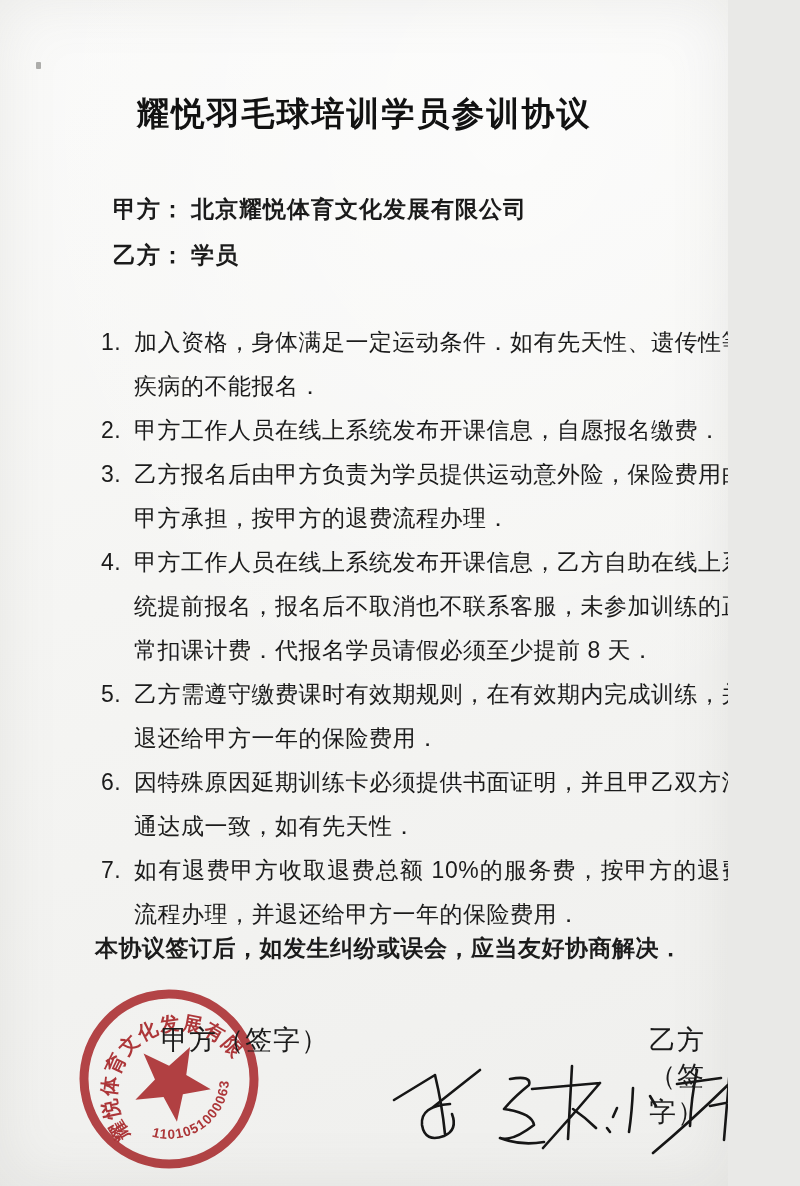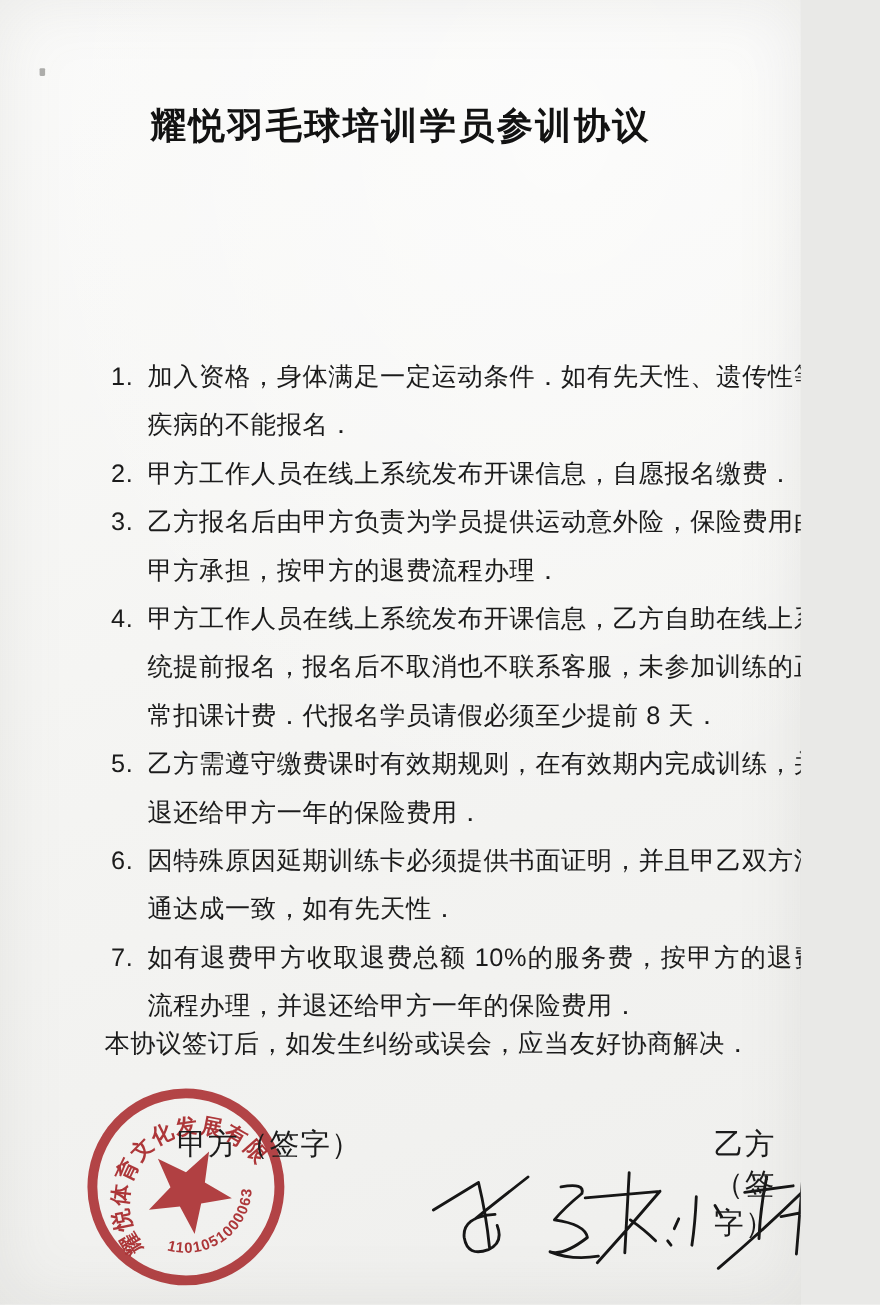--- a/index.html
+++ b/index.html
@@ -39,21 +39,21 @@
   .clauses {
     position: absolute; top: 320px; left: 101px; width: 644px;
     font-size: 23px; font-weight: 500; line-height: 44px;
     letter-spacing: 0.5px;
   }
   .clause { display: flex; align-items: flex-start; }
   .clause-num { flex: 0 0 33px; }
   .clause-text { flex: 1 1 auto; text-align: justify; }
   .closing {
     position: absolute; top: 933px; left: 95px; width: 660px;
-    font-size: 23px; font-weight: 400; letter-spacing: 0.5px;
+    font-size: 23px; font-weight: 700; letter-spacing: 0.5px;
   }
   .sig-label {
     position: absolute; top: 1022px;
     font-size: 27px; font-weight: 400; letter-spacing: 1px;
     z-index: 3;
     margin-left: 48px;
   }
   .sig-label.party-a { left: 113px; }
   .sig-label.party-b { left: 578px; text-align: center; }
   .seal {
@@ -72,20 +72,28 @@
 </style>
 </head>
 <body>
 
 <div class="page">
 
   <div class="speck"></div>
 
   <div class="doc-title">耀悦羽毛球培训学员参训协议</div>
 
+  <div class="parties">
+    <div class="party-line">
+      <span>甲方：</span><span class="party-name">北京耀悦体育文化发展有限公司</span>
+    </div>
+    <div class="party-line">
+      <span>乙方：</span><span class="party-name">学员</span>
+    </div>
+  </div>
 
   <div class="clauses">
     <div class="clause">
       <span class="clause-num">1.</span>
       <span class="clause-text">加入资格，身体满足一定运动条件．如有先天性、遗传性等疾病的不能报名．</span>
     </div>
     <div class="clause">
       <span class="clause-num">2.</span>
       <span class="clause-text">甲方工作人员在线上系统发布开课信息，自愿报名缴费．</span>
     </div>

